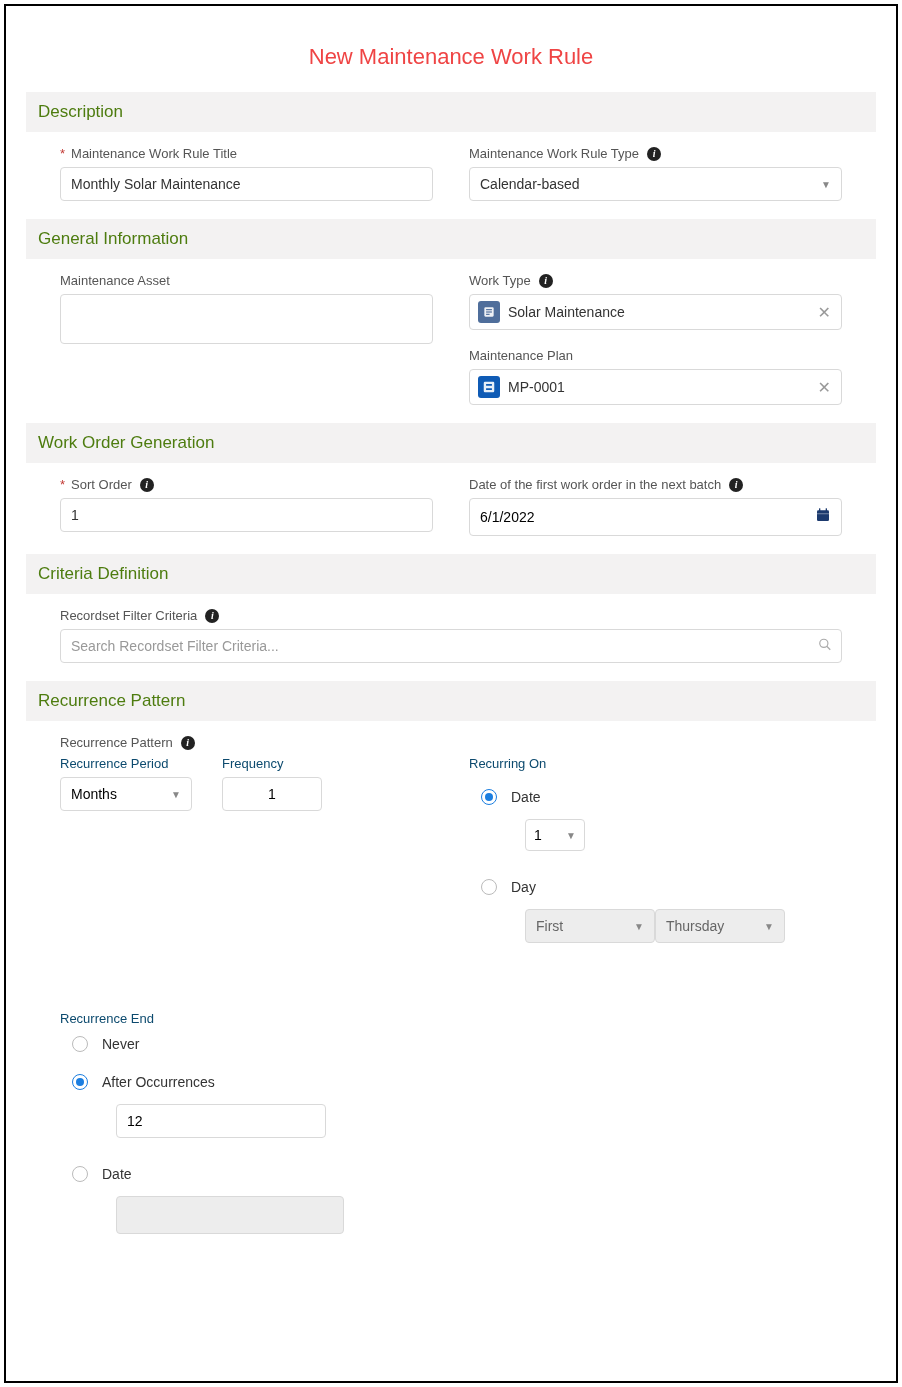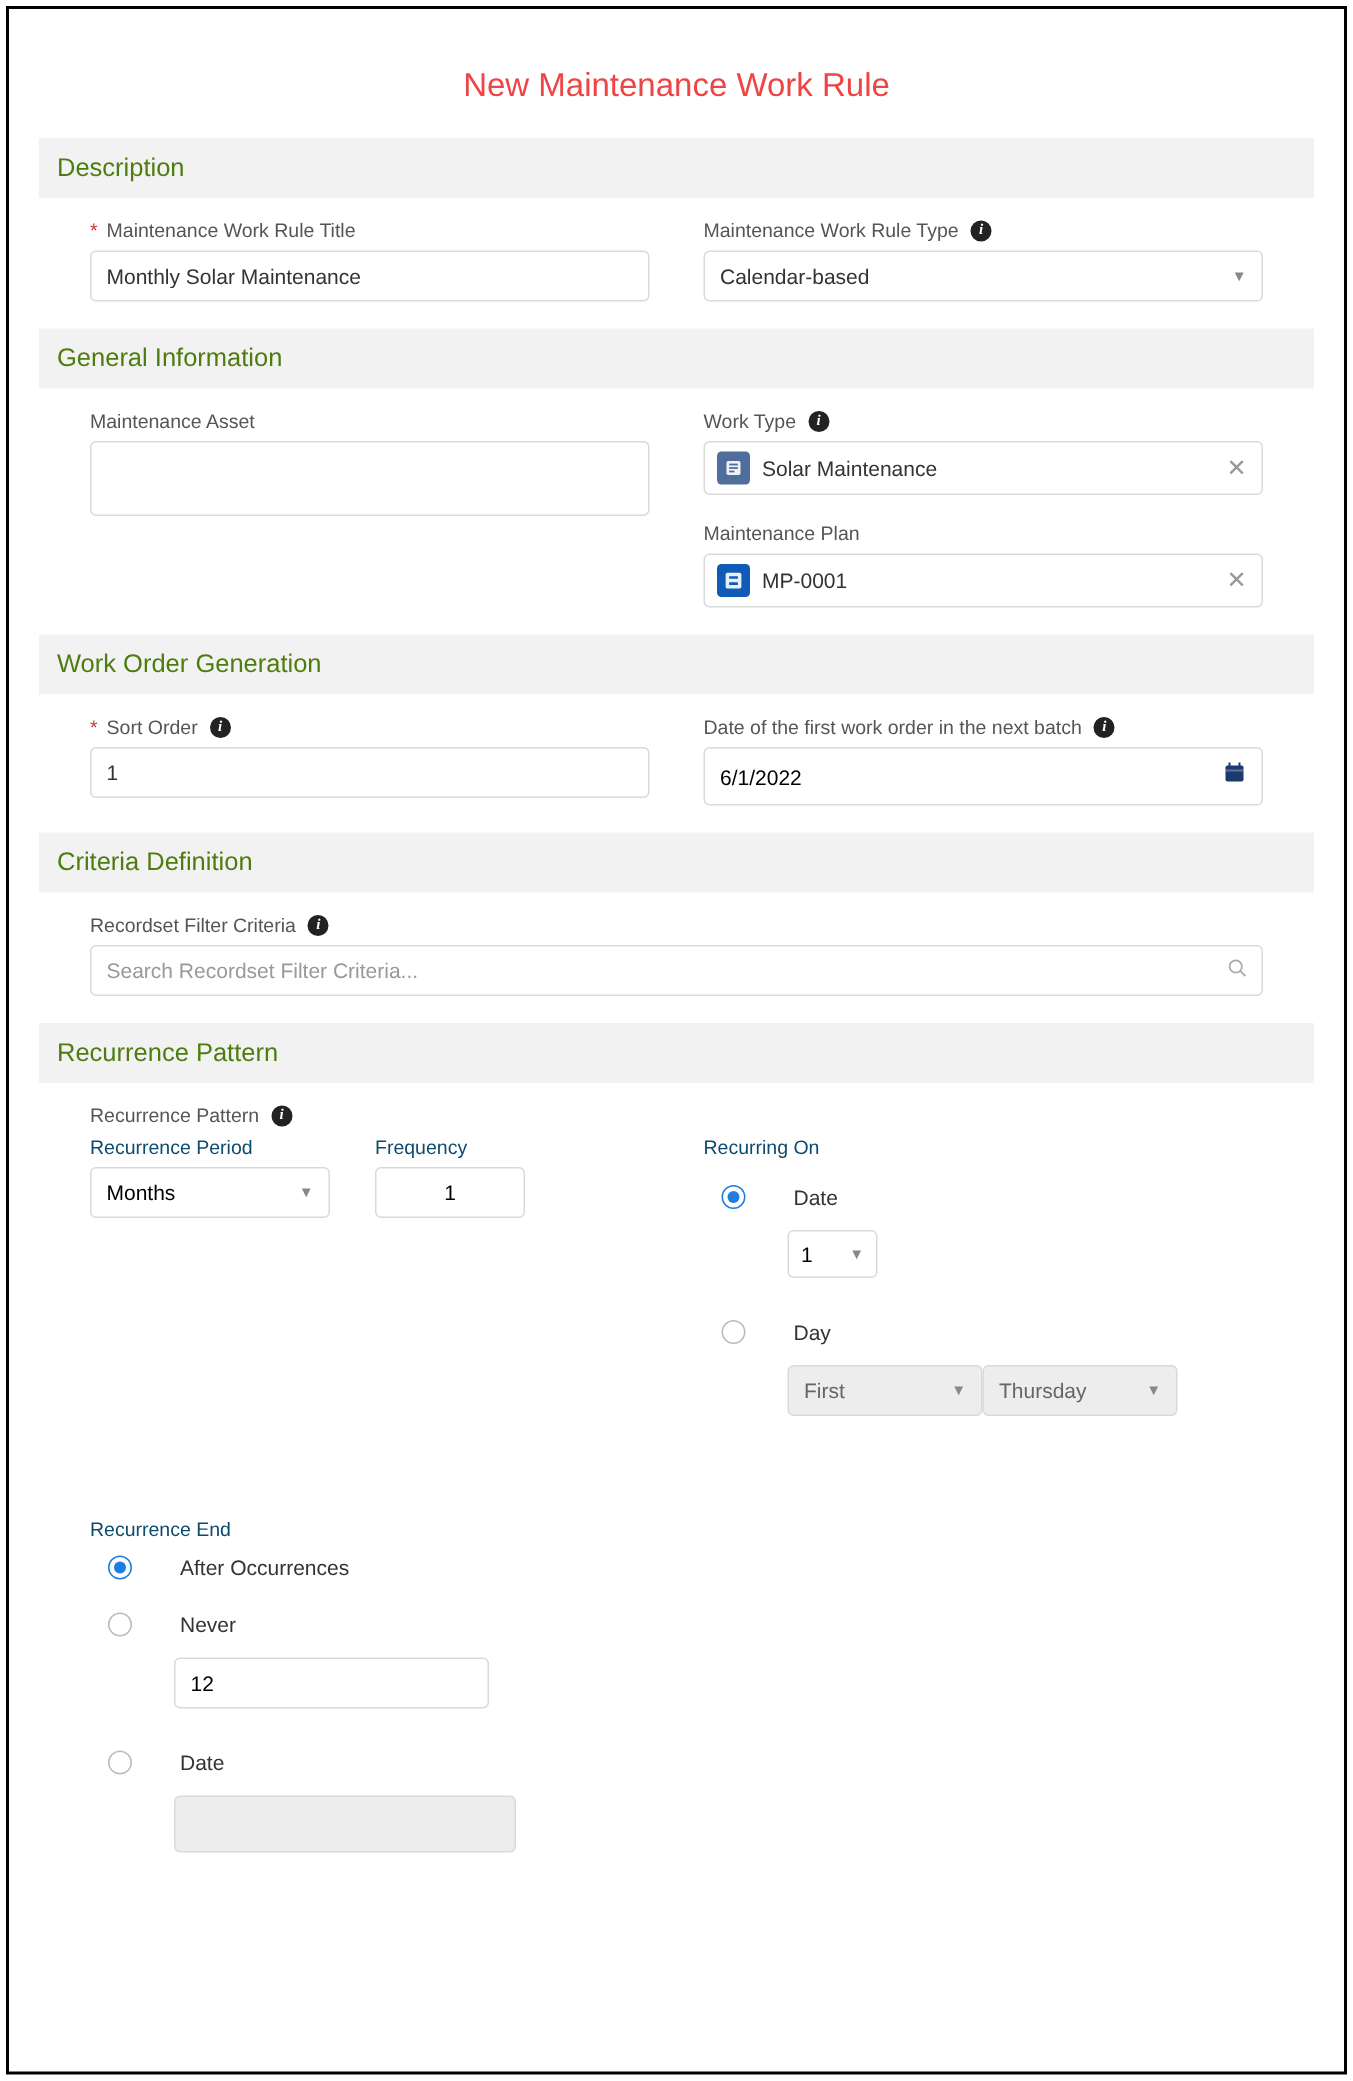--- a/index.html
+++ b/index.html
@@ -152,42 +152,42 @@
   .sublabel {
     font-size: 13px;
     color: #0c4a6e;
     margin-bottom: 6px;
   }
   .inline-group {
     display: flex;
     gap: 30px;
   }
   .small-select {
-    width: 160px;
+    width: 132px;
     border: 1px solid #d9d9d9;
     border-radius: 4px;
     padding: 8px 10px;
     font-size: 14px;
     display: flex;
     justify-content: space-between;
     align-items: center;
     background: #fff;
   }
   .small-input {
     width: 100px;
     border: 1px solid #d9d9d9;
     border-radius: 4px;
     padding: 8px 10px;
     font-size: 14px;
     text-align: center;
   }
   .radio-row {
     display: flex;
     align-items: center;
-    gap: 32px;
+    gap: 14px;
     margin-bottom: 22px;
   }
   .radio {
     width: 16px;
     height: 16px;
     border: 1px solid #bbb;
     border-radius: 50%;
     display: inline-flex;
     align-items: center;
     justify-content: center;
@@ -430,27 +430,27 @@
             <span class="select-caret">▼</span>
           </div>
         </div>
       </div>
     </div>
 
     <div style="margin-top:40px">
       <div class="sublabel" style="margin-bottom:10px">Recurrence End</div>
 
       <div class="radio-row" style="margin-left:12px">
+        <span class="radio"></span>
+        <span class="radio-label">Never</span>
+      </div>
+
+      <div class="radio-row" style="margin-left:12px">
         <span class="radio checked"></span>
         <span class="radio-label">After Occurrences</span>
-      </div>
-
-      <div class="radio-row" style="margin-left:12px">
-        <span class="radio"></span>
-        <span class="radio-label">Never</span>
       </div>
       <div class="indent-block" style="margin-left:56px">
         <input class="afteroccur-input" value="12" style="">
       </div>
 
       <div class="radio-row" style="margin-left:12px">
         <span class="radio"></span>
         <span class="radio-label">Date</span>
       </div>
       <div class="indent-block" style="margin-left:56px">

